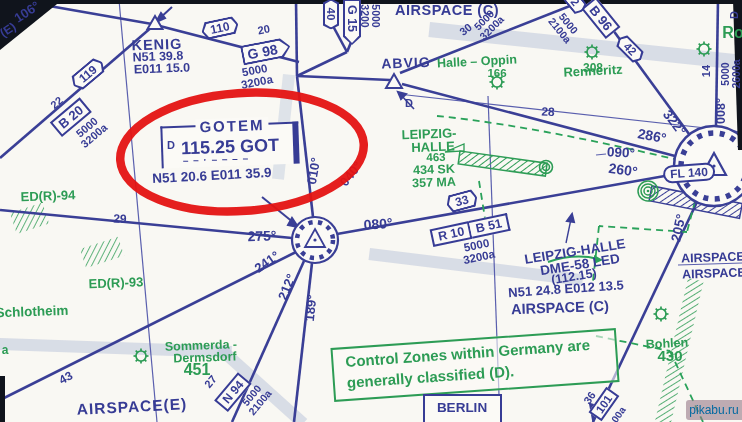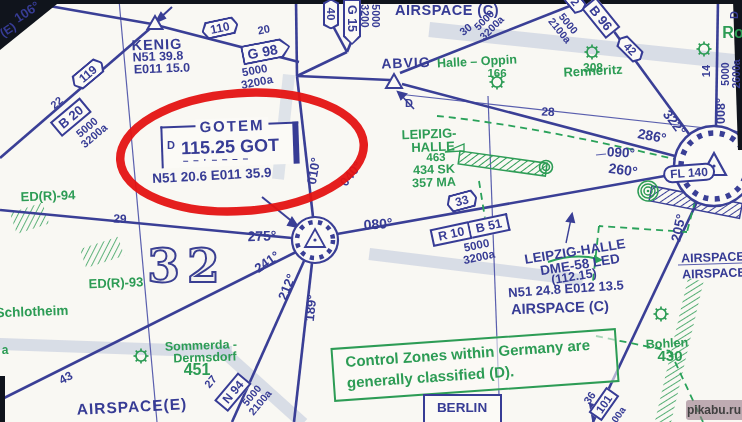--- a/index.html
+++ b/index.html
@@ -275,21 +275,20 @@
 <span class="t" style="left:713px;top:258px;font-size:12.5px;transform:translate(-50%,-50%) rotate(-2deg)">AIRSPACE</span>
 <span class="t" style="left:714px;top:274px;font-size:12.5px;transform:translate(-50%,-50%) rotate(-2deg)">AIRSPACE</span>
 
 <span class="t g" style="left:667px;top:344px;font-size:12.5px;transform:translate(-50%,-50%) rotate(-3deg)">Bohlen</span>
 <span class="t g" style="left:670px;top:356px;font-size:15px;transform:translate(-50%,-50%)">430</span>
 
 <span class="t g" style="left:48px;top:196px;font-size:13px;transform:translate(-50%,-50%) rotate(-2deg)">ED(R)-94</span>
 <span class="t g" style="left:116px;top:283px;font-size:13px;transform:translate(-50%,-50%) rotate(-2deg)">ED(R)-93</span>
 <span class="t" style="left:120px;top:219px;font-size:12px;transform:translate(-50%,-50%) rotate(2deg)">29</span>
 
-<span class="t" style="left:187px;top:266px;font-size:47px;letter-spacing:7px;font-family:'DejaVu Serif',serif;color:#f4f3ee;-webkit-text-stroke:2px #3a3f92;transform:translate(-50%,-50%)">32</span>
 
 <span class="t g" style="left:32px;top:312px;font-size:13.5px;transform:translate(-50%,-50%) rotate(-2deg)">Schlotheim</span>
 <span class="t g" style="left:5px;top:350px;font-size:12px;transform:translate(-50%,-50%)">a</span>
 <span class="t g" style="left:201px;top:346px;font-size:12.5px;transform:translate(-50%,-50%) rotate(-2deg)">Sommerda -</span>
 <span class="t g" style="left:205px;top:358px;font-size:12.5px;transform:translate(-50%,-50%) rotate(-2deg)">Dermsdorf</span>
 <span class="t g" style="left:197px;top:370px;font-size:16px;transform:translate(-50%,-50%)">451</span>
 <span class="t" style="left:66px;top:378px;font-size:12px;transform:translate(-50%,-50%) rotate(-28deg)">43</span>
 <span class="t" style="left:132px;top:407px;font-size:15.5px;letter-spacing:1px;transform:translate(-50%,-50%) rotate(-3deg)">AIRSPACE(E)</span>
 
 <span class="t" style="left:211px;top:382px;font-size:11px;transform:translate(-50%,-50%) rotate(-50deg)">27</span>
@@ -304,20 +303,20 @@
 
 <div class="box" style="left:423px;top:394px;width:75px;height:30px;border:2px solid #373c95;background:#fbfaf6">
   <span class="t" style="left:37px;top:12px;font-size:13.5px;transform:translate(-50%,-50%);position:absolute">BERLIN</span>
 </div>
 
 <span class="t" style="left:590px;top:398px;font-size:11px;transform:translate(-50%,-50%) rotate(-55deg)">36</span>
 <span class="rbadge" style="left:604px;top:404px;font-size:11.5px;transform:translate(-50%,-50%) rotate(-55deg)">101</span>
 <span class="t" style="left:619px;top:415px;font-size:10px;transform:translate(-50%,-50%) rotate(-55deg)">00a</span>
 
 <div style="position:absolute;left:686px;top:400px;width:56px;height:20px;background:rgba(150,120,135,0.6);border-radius:3px 0 0 3px;display:flex;align-items:center;justify-content:center">
-  <span style="color:#404040;font-size:12px;font-weight:bold">pikabu.ru</span>
+  <span style="color:#0369a1;font-size:12px;font-weight:normal">pikabu.ru</span>
 </div>
 
 <svg id="fg" width="742" height="422" viewBox="0 0 742 422">
   <ellipse cx="242" cy="152" rx="122" ry="59" fill="none" stroke="#e41312" stroke-width="8.5" opacity="0.95" transform="rotate(-4 242 152)"></ellipse>
 </svg>
 
 </div>
 
 </body></html>

